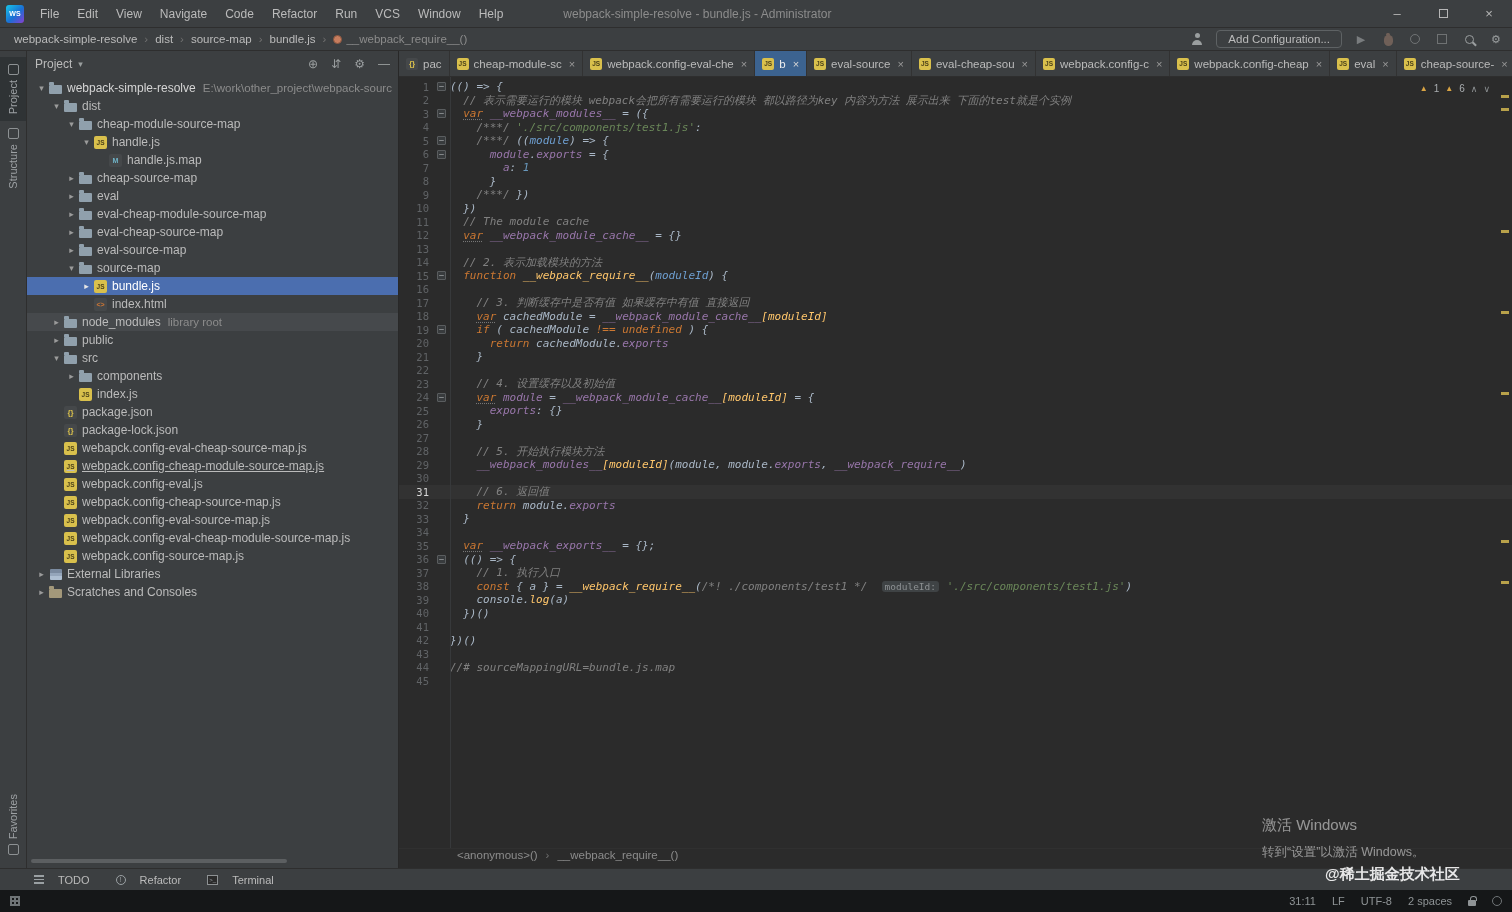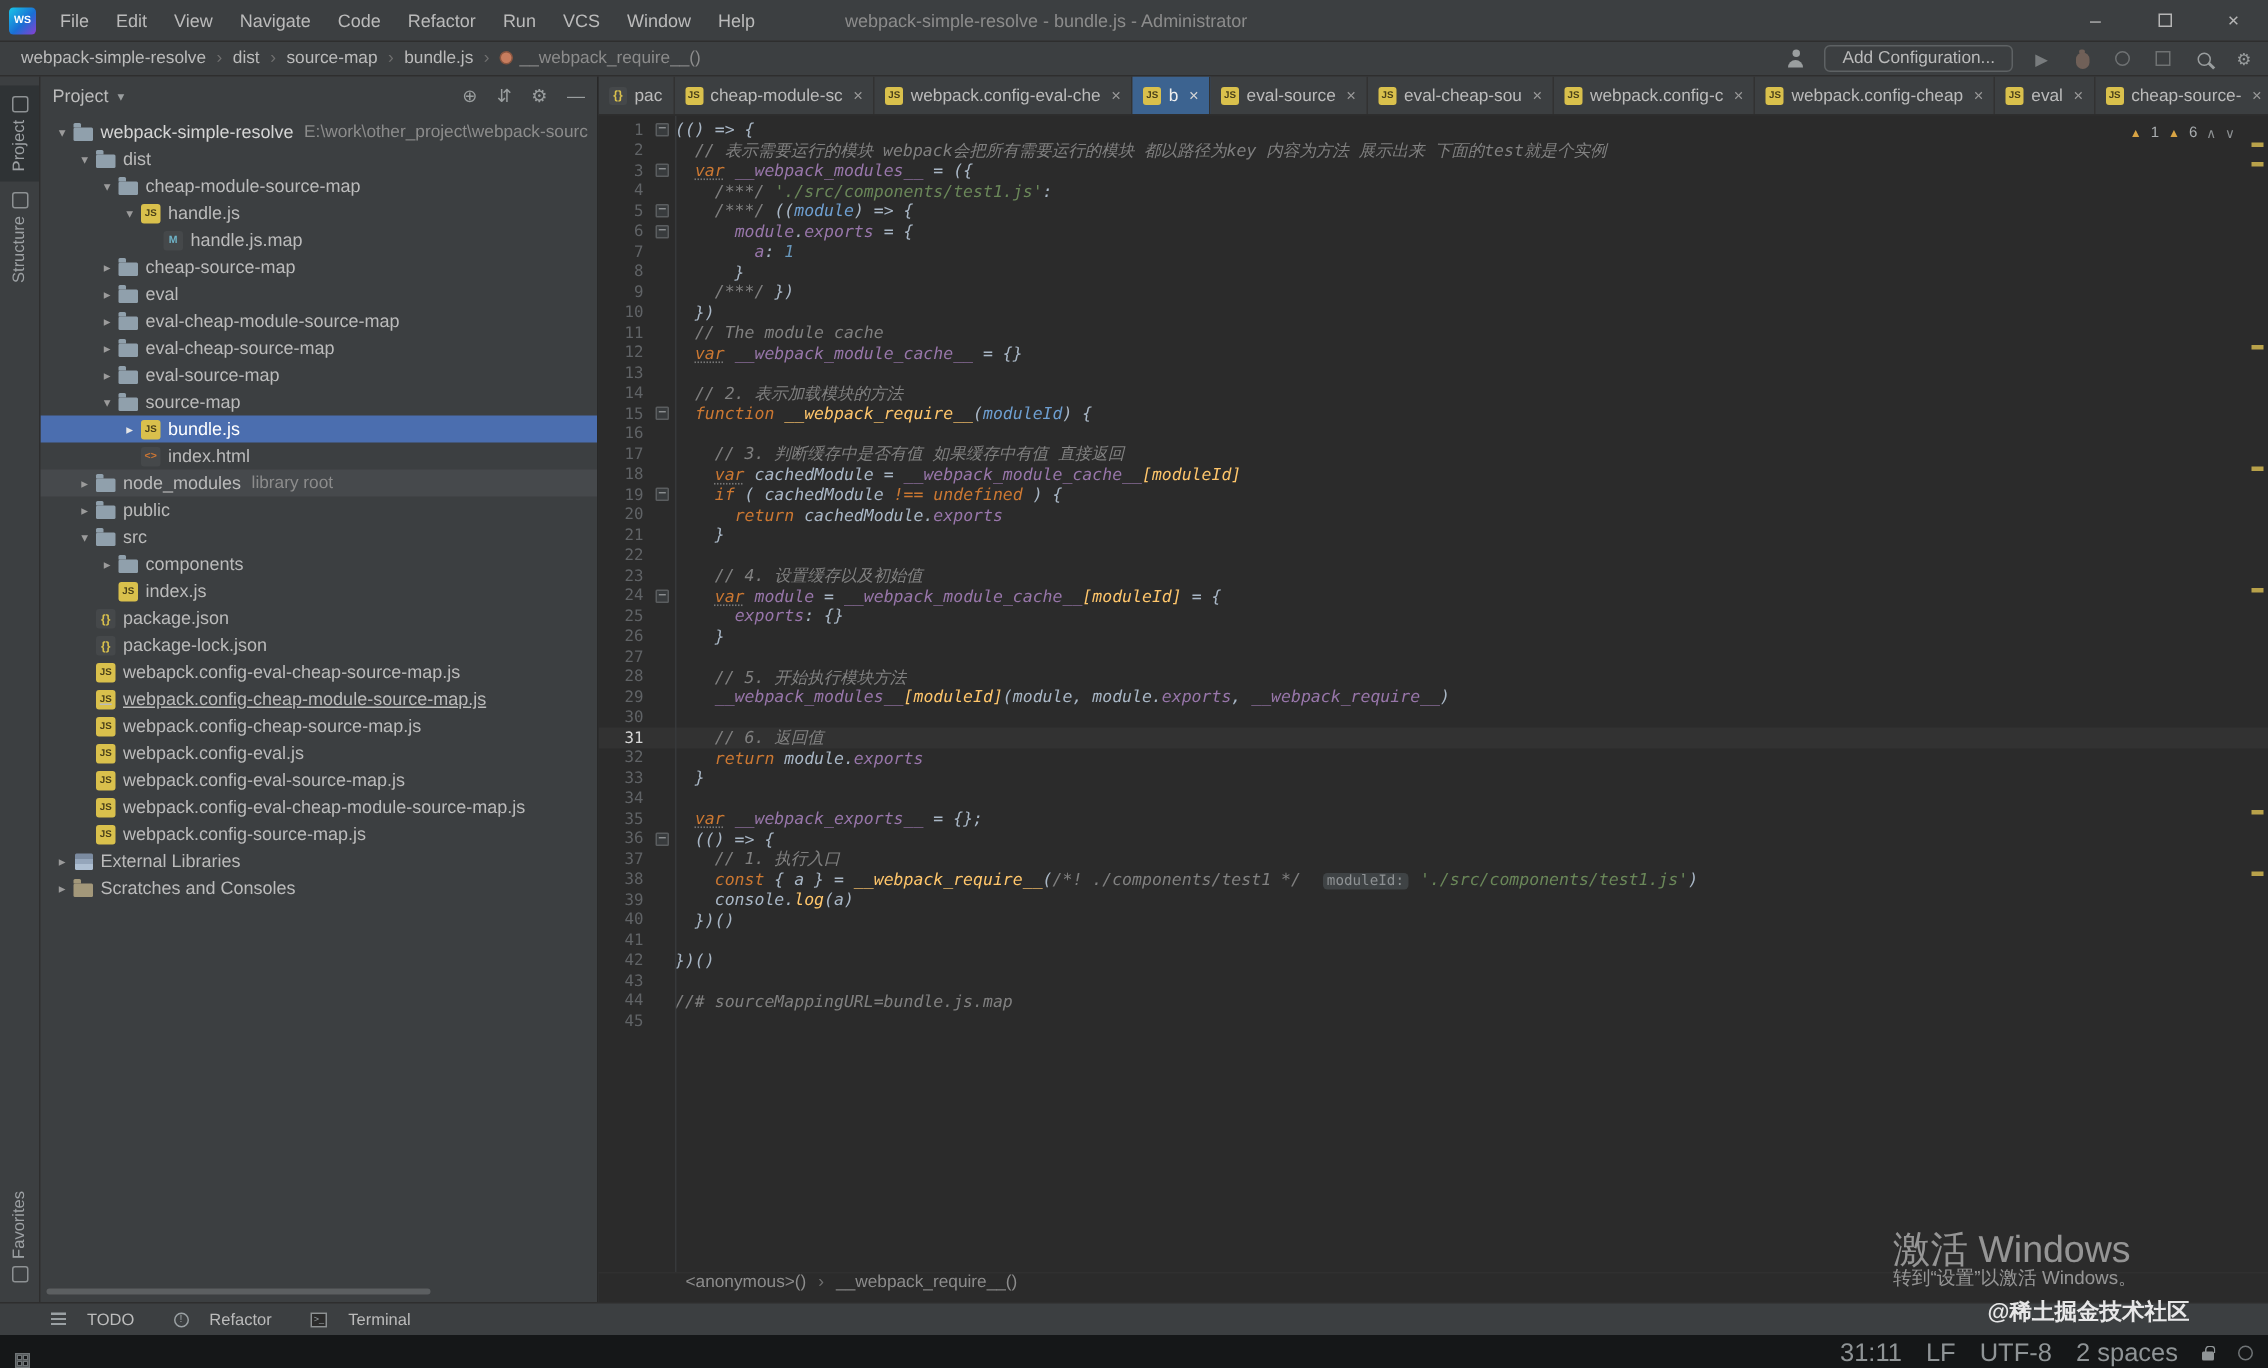--- a/index.html
+++ b/index.html
@@ -108,31 +108,31 @@
   .emark{position:absolute;right:3px;width:8px;height:3px;background:#b8a14a}
 
   .crumbs-bottom{height:20px;background:#2b2b2b;display:flex;align-items:flex-start;gap:8px;padding-left:58px;font-size:11.5px;color:#9aa0a3;border-top:1px solid #303030}
 
   
   .toolrow{height:22px;background:#3c3f41;border-top:1px solid #2e2e2e;display:flex;align-items:center;gap:26px;padding-left:34px;font-size:11px;color:#bbbbbb}
   .twbtn{display:flex;align-items:center;gap:14px}
   .ic-todo{width:10px;height:9px;background:repeating-linear-gradient(#9aa0a3 0 1.5px,transparent 1.5px 3.5px)}
   .ic-prob{width:10px;height:10px;border:1px solid #9aa0a3;border-radius:50%;font-size:7px;line-height:8px;text-align:center;color:#9aa0a3}
   .ic-term{width:11px;height:10px;background:#2b2b2b;border:1px solid #8d9193;color:#9aa0a3;font-size:6px;line-height:8px;text-align:center}
-  .statusbar{height:22px;background:#151718;display:flex;align-items:flex-end;padding:0 10px;font-size:17px;color:#8f9496}
+  .statusbar{height:22px;background:#151718;display:flex;align-items:center;padding:0 10px;font-size:11px;color:#8f9496}
   .switcher{width:10px;height:10px;border:1px solid #6f7476;display:grid;grid-template-columns:4px 4px}
   .switcher span{border:0.5px solid #6f7476}
   .status-right{margin-left:auto;display:flex;align-items:center;gap:16px}
   .ic-lock{position:relative;width:8px;height:6px;background:#8f9496;border-radius:1px;margin-top:3px}
   .ic-lock::before{content:"";position:absolute;top:-4px;left:1.5px;width:5px;height:4px;border:1px solid #8f9496;border-bottom:none;border-radius:3px 3px 0 0}
   .ic-dot{width:10px;height:10px;border:1px solid #6f7476;border-radius:50%}
 
   
   .wm{position:absolute;z-index:50;pointer-events:none;color:rgba(255,255,255,.5)}
-  .wm-act1{left:1262px;top:816px;font-size:25px}
+  .wm-act1{left:1262px;top:816px;font-size:15px}
   .wm-act2{left:1262px;top:844px;font-size:12.5px}
   .wm-jj{left:1325px;top:865px;font-size:15px;font-weight:bold;color:rgba(255,255,255,.88)}
 </style>
 </head>
 <body>
 
 <div class="app">
 
   <div class="titlebar">
     <span class="ws-logo">WS</span>
@@ -376,28 +376,28 @@
             <span class="tico">
               <span class="ftag i-js">JS</span>
             </span>
             <span class="tlabel">webpack.config-cheap-module-source-map.js</span>
           </div>
           <div class="trow" style="padding-left: 23px;">
             <span class="tarrow"></span>
             <span class="tico">
               <span class="ftag i-js">JS</span>
             </span>
+            <span class="tlabel">webpack.config-eval.js</span>
+          </div>
+          <div class="trow" style="padding-left: 23px;">
+            <span class="tarrow"></span>
+            <span class="tico">
+              <span class="ftag i-js">JS</span>
+            </span>
             <span class="tlabel">webpack.config-cheap-source-map.js</span>
-          </div>
-          <div class="trow" style="padding-left: 23px;">
-            <span class="tarrow"></span>
-            <span class="tico">
-              <span class="ftag i-js">JS</span>
-            </span>
-            <span class="tlabel">webpack.config-eval.js</span>
           </div>
           <div class="trow" style="padding-left: 23px;">
             <span class="tarrow"></span>
             <span class="tico">
               <span class="ftag i-js">JS</span>
             </span>
             <span class="tlabel">webpack.config-eval-source-map.js</span>
           </div>
           <div class="trow" style="padding-left: 23px;">
             <span class="tarrow"></span>

